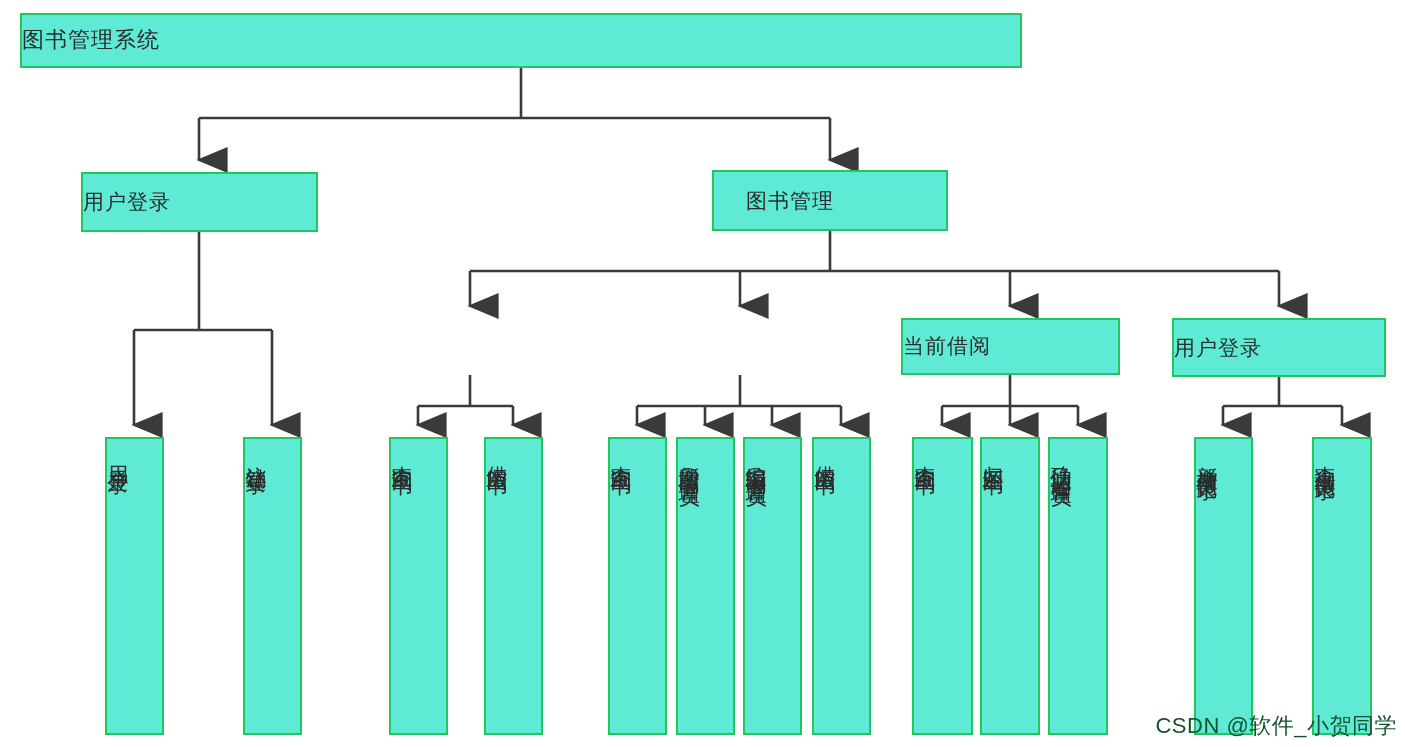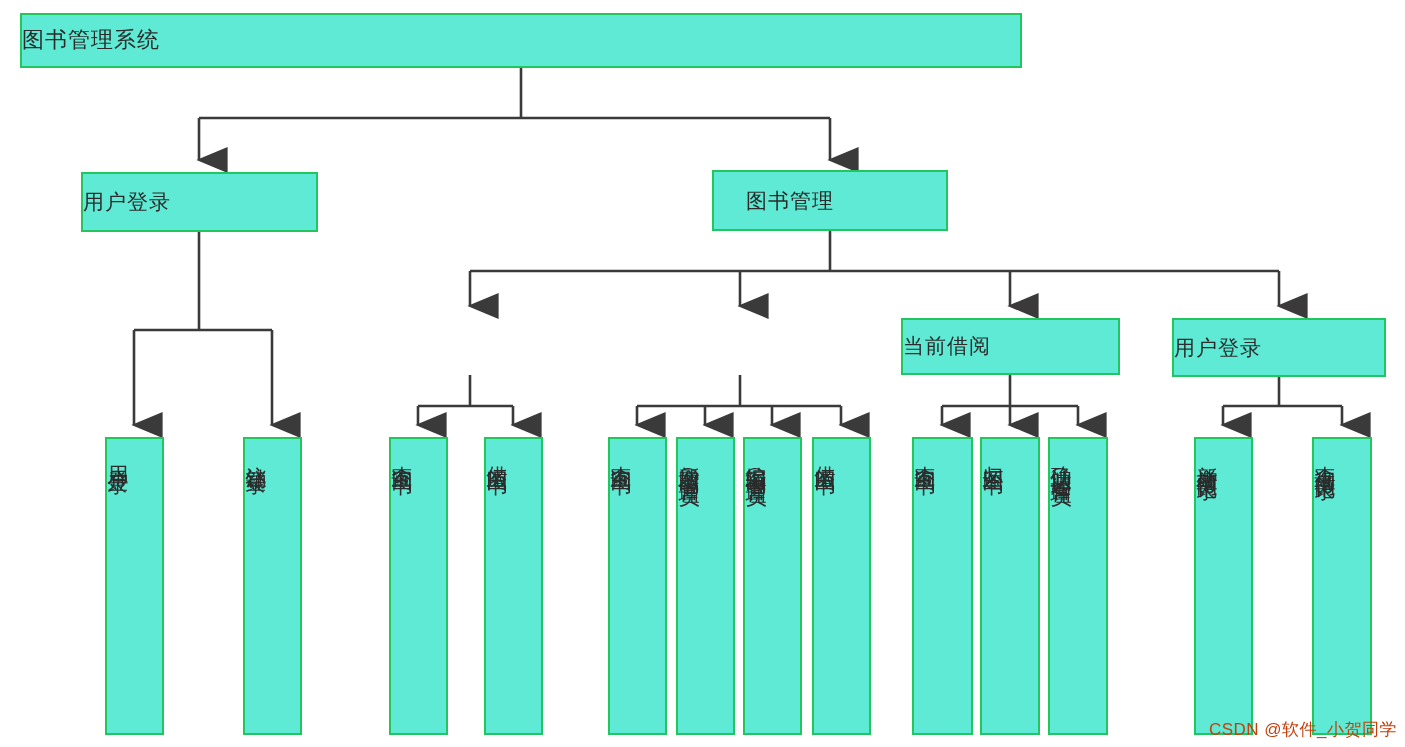--- a/index.html
+++ b/index.html
@@ -53,22 +53,22 @@
     text-orientation: upright;
     line-height: 1.05;
     letter-spacing: 3px;
     white-space: nowrap;
     display: block;
   }
   .watermark {
     position: absolute;
     right: 8px;
     bottom: 6px;
-    font-size: 17px;
-    color: #c2410c;
+    font-size: 22px;
+    color: #14532d;
     letter-spacing: 0.5px;
     white-space: nowrap;
     text-align: center;
   }
 </style>
 </head>
 <body>
 
 <div id="canvas">
 

